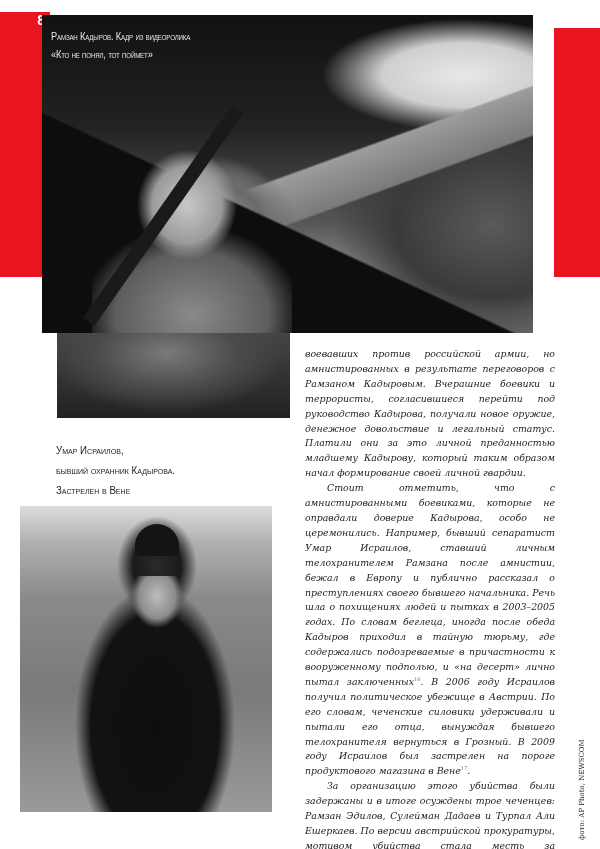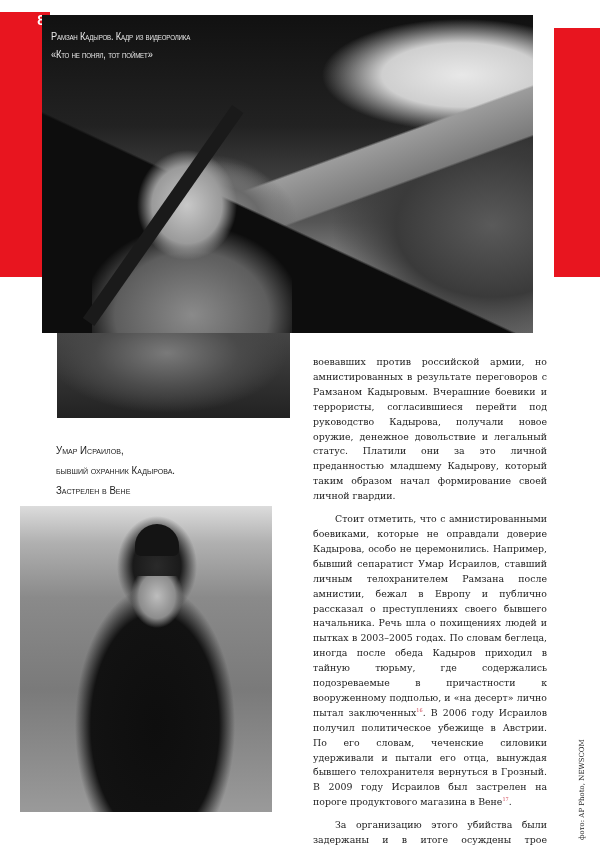--- a/index.html
+++ b/index.html
@@ -82,21 +82,21 @@
   }
   .photo-lower .hat {
     position: absolute; left: 115px; top: 18px; width: 44px; height: 32px;
     background: #141414; border-radius: 22px 22px 6px 6px;
   }
   .body-text {
     position: absolute; left: 305px; top: 347px; width: 250px;
     font-size: 9.4px; line-height: 14.9px; color: #222;
     text-align: justify; hyphens: manual;
   }
-  .body-text p { margin: 8px; }
+  .body-text p { margin: 0; font-style: italic; }
   .body-text p.indent { text-indent: 22px; }
   .body-text sup {
     font-size: 5px; color: #d14a5a; vertical-align: super; line-height: 0;
   }
   .photo-credit {
     position: absolute; left: 578px; top: 840px;
     font-size: 7px; color: #222; white-space: nowrap;
     transform: rotate(-90deg); transform-origin: left top;
   }
 </style>

